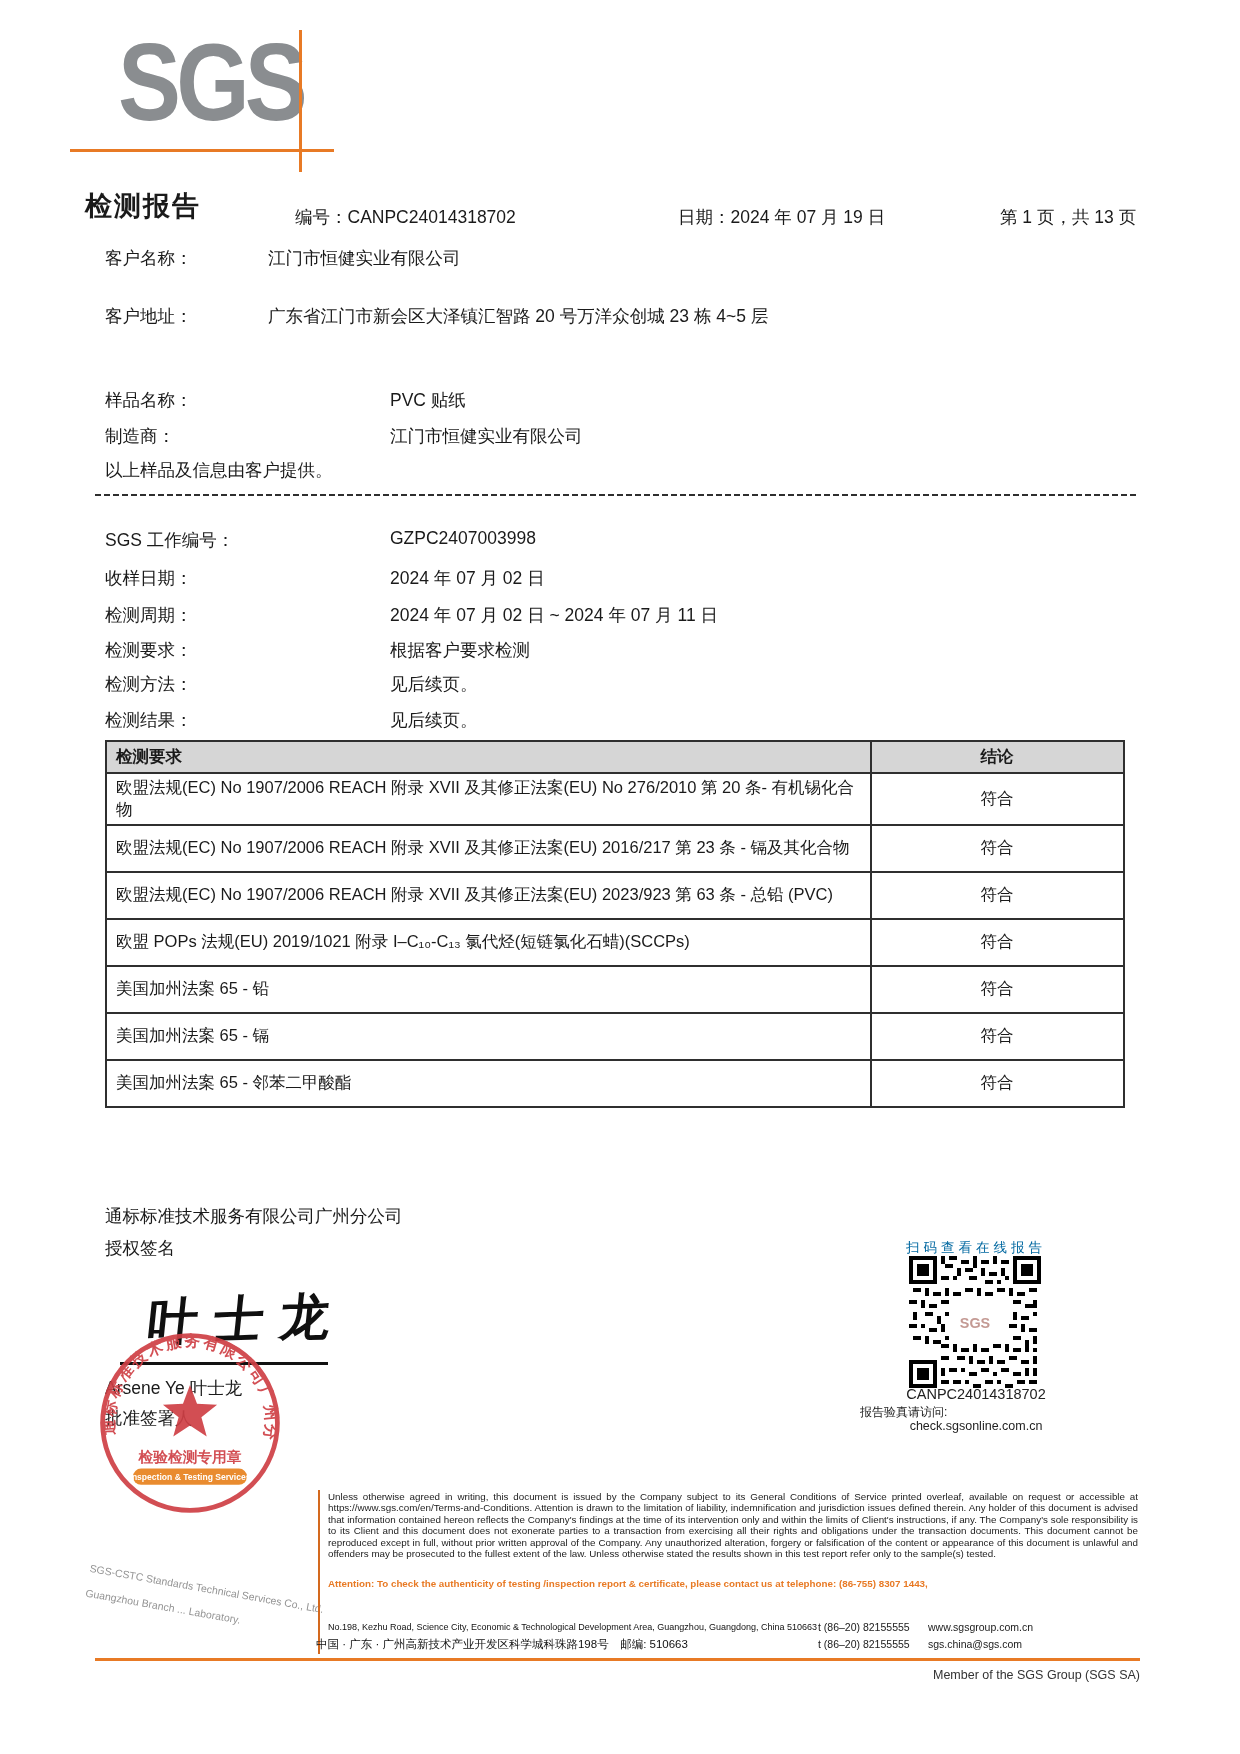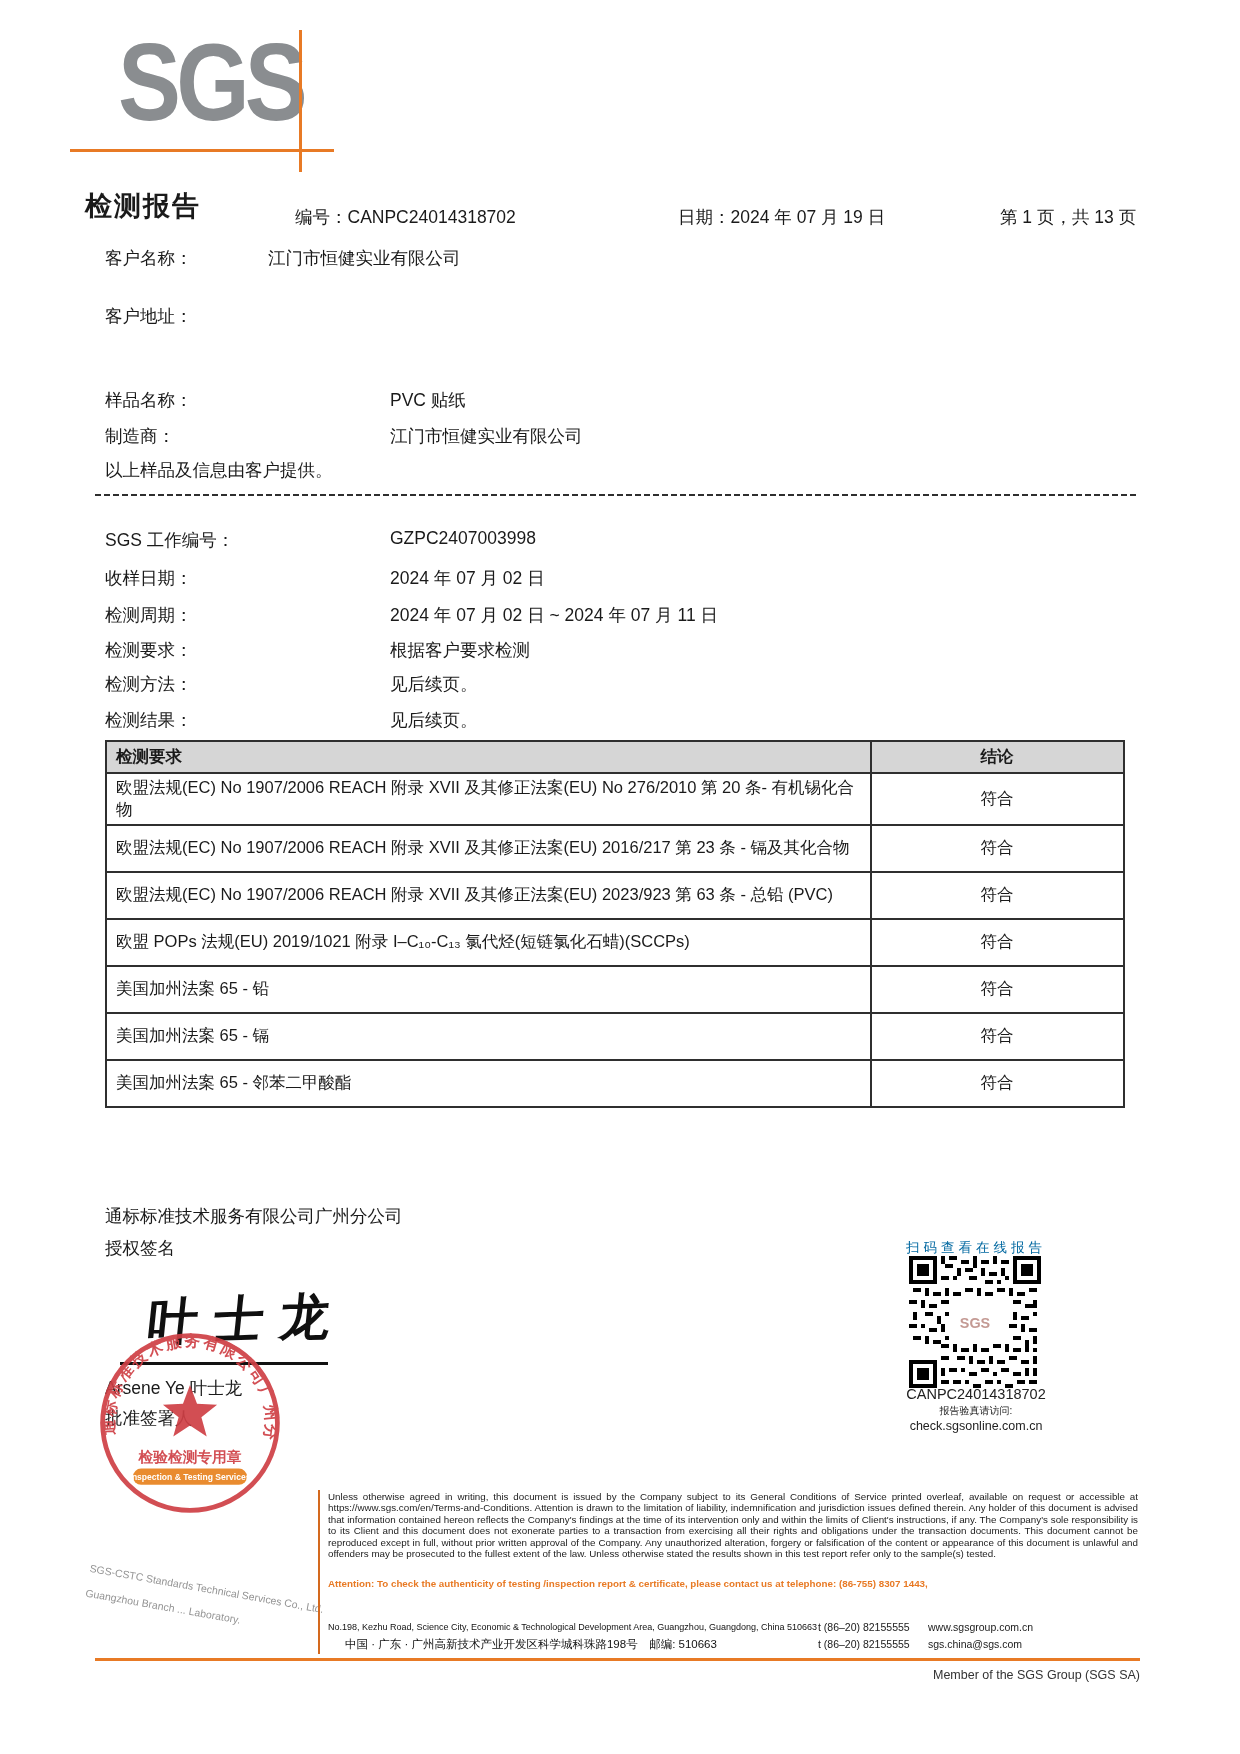--- a/index.html
+++ b/index.html
@@ -39,36 +39,36 @@
     letter-spacing:16px; color:#101010; transform:rotate(-2deg) skewX(-8deg);
     font-family:"Liberation Serif","DejaVu Serif",serif; }
   .sig-line { position:absolute; left:120px; top:1362px; width:208px; height:3px; background:#111; }
 
   
   .qr-caption { position:absolute; left:860px; top:1239px; width:232px; text-align:center;
     font-size:13.5px; letter-spacing:4px; color:#0369a1; }
   .qr-box { position:absolute; left:909px; top:1256px; width:132px; height:132px; background:#fff; }
   .qr-box svg { width:132px; height:132px; display:block; }
   .qr-code-text { position:absolute; left:860px; top:1386px; width:232px; text-align:center; font-size:14.5px; color:#222; }
-  .qr-hint { position:absolute; left:860px; top:1404px; width:232px; text-align:center; font-size:10px; color:#222; }
+  .qr-hint { position:absolute; left:860px; top:1404px; width:232px; text-align:left; font-size:12px; color:#222; }
   .qr-url  { position:absolute; left:860px; top:1419px; width:232px; text-align:center; font-size:12.5px; color:#222; }
 
   
   .stamp { position:absolute; left:95px; top:1328px; width:190px; height:190px; opacity:0.92; }
   .company-en-rot { position:absolute; left:92px; top:1556px; width:250px; transform:rotate(10deg);
     transform-origin:left top; color:#949494; font-size:10.5px; line-height:25px; white-space:nowrap; }
 
   
   .foot-vline { position:absolute; left:318px; top:1490px; width:2px; height:164px; background:#d4691e; }
   .disclaimer-block { position:absolute; left:328px; top:1491px; width:810px; }
   .disclaimer { font-size:9.8px; line-height:11.4px; color:#1c1c1c; text-align:justify; }
   .attention { font-size:9.8px; line-height:11.4px; color:#e87a25; font-weight:bold; margin-top:19px; }
   .attn-email { text-decoration:underline; }
   .addr-en { position:absolute; left:328px; top:1622px; font-size:9px; color:#111; white-space:nowrap; }
-  .addr-cn { position:absolute; left:345px; top:1637px; font-size:11.5px; color:#111; white-space:nowrap;text-align:center; }
+  .addr-cn { position:absolute; left:316px; top:1637px; font-size:11.5px; color:#111; white-space:nowrap;text-align:center; }
   .tel1 { position:absolute; left:818px; top:1621px; font-size:10.5px; white-space:nowrap; }
   .tel2 { position:absolute; left:818px; top:1638px; font-size:10.5px; white-space:nowrap; }
   .web  { position:absolute; left:928px; top:1621px; font-size:10.5px; white-space:nowrap; }
   .mail { position:absolute; left:928px; top:1638px; font-size:10.5px; white-space:nowrap; }
   .foot-rule { position:absolute; left:95px; top:1658px; width:1045px; height:3px; background:#e87a25; }
   .member { position:absolute; right:100px; top:1668px; font-size:12.5px; color:#333; }
 </style>
 </head>
 <body>
 
@@ -79,20 +79,21 @@
   <div class="logo-vline"></div>
 
   <div class="doc-title">检测报告</div>
   <div class="pos t17" style="left:295px; top:205px;">编号：CANPC24014318702</div>
   <div class="pos t17" style="left:678px; top:205px;">日期：2024 年 07 月 19 日</div>
   <div class="pos t17" style="left:1000px; top:205px;">第 1 页，共 13 页</div>
 
   <div class="lbl" style="top:246px;">客户名称：</div>
   <div class="val val-c" style="top:246px;">江门市恒健实业有限公司</div>
   <div class="lbl" style="top:304px;">客户地址：</div>
+  <div class="val val-c" style="top:304px;">广东省江门市新会区大泽镇汇智路 20 号万洋众创城 23 栋 4~5 层</div>
 
   <div class="lbl" style="top:388px;">样品名称：</div>
   <div class="val val-s" style="top:388px;">PVC 贴纸</div>
   <div class="lbl" style="top:424px;">制造商：</div>
   <div class="val val-s" style="top:424px;">江门市恒健实业有限公司</div>
   <div class="lbl" style="top:458px;">以上样品及信息由客户提供。</div>
 
   <div class="dash-line"></div>
 
   <div class="lbl" style="top:528px;">SGS 工作编号：</div>

